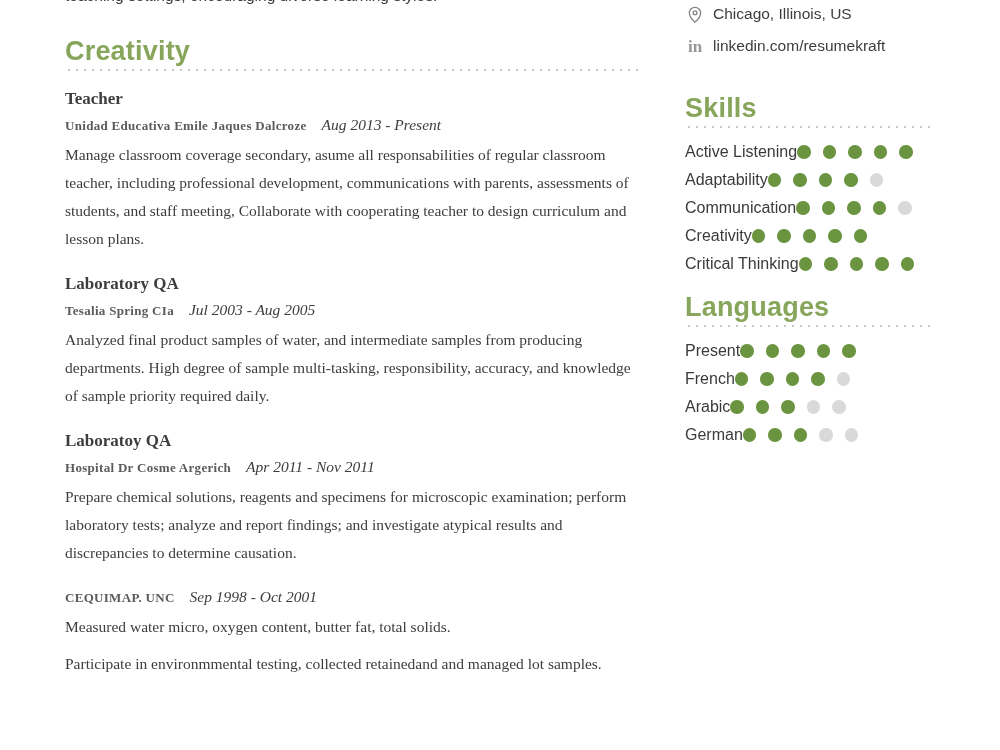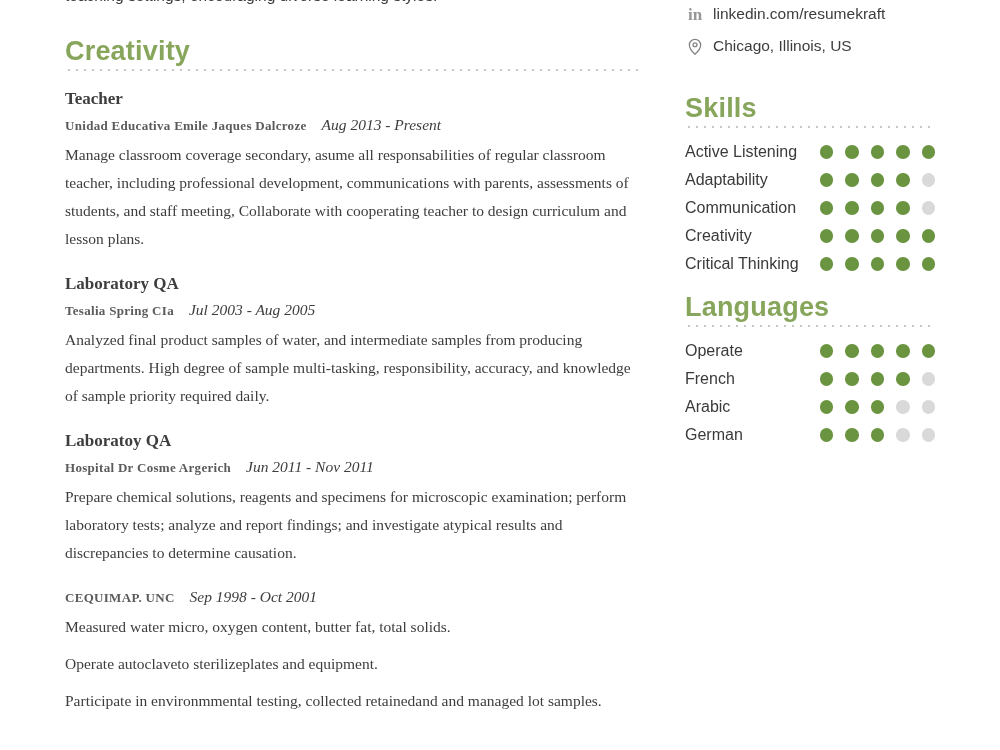--- a/index.html
+++ b/index.html
@@ -116,21 +116,20 @@
     line-height: 1;
   }
 
   .skills-section   { position: absolute; top: 93px;  left: 0; width: 250px; }
   .languages-section{ position: absolute; top: 292px; left: 0; width: 250px; }
 
   .rating-list { margin-top: 9px; }
   .rating-row {
     display: flex;
     align-items: center;
-    justify-content: space-between;
     height: 28px;
   }
   .rating-label { font-size: 16px; color: #3a3a3a; }
   .dots { display: flex; gap: 12px; flex: 0 0 auto; }
   .dot {
     width: 13.5px;
     height: 13.5px;
     border-radius: 50%;
     background: #d9d9d9;
   }
@@ -166,57 +165,56 @@
             <span class="job-company">Tesalia Spring CIa</span>
             <span class="job-dates">Jul 2003 - Aug 2005</span>
           </div>
           <p>Analyzed final product samples of water, and intermediate samples from producing departments. High degree of sample multi-tasking, responsibility, accuracy, and knowledge of sample priority required daily.</p>
         </div>
 
         <div class="job">
           <div class="job-title">Laboratoy QA</div>
           <div class="job-meta">
             <span class="job-company">Hospital Dr Cosme Argerich</span>
-            <span class="job-dates">Jun 2011 - Nov 2011</span>
+            <span class="job-dates">Apr 2011 - Nov 2011</span>
           </div>
           <p>Prepare chemical solutions, reagents and specimens for microscopic examination; perform laboratory tests; analyze and report findings; and investigate atypical results and discrepancies to determine causation.</p>
         </div>
 
         <div class="job">
           <div class="job-meta">
             <span class="job-company">CEQUIMAP. UNC</span>
             <span class="job-dates">Sep 1998 - Oct 2001</span>
           </div>
           <p>Measured water micro, oxygen content, butter fat, total solids.</p>
-          <p>Operate autoclaveto sterilizeplates and equipment.</p>
           <p>Participate in environmmental testing, collected retainedand and managed lot samples.</p>
         </div>
 
       </div>
     </div>
   </div>
 
   <div class="sidebar">
 
     <div class="contact-block">
-      <div class="contact-row">
-        <span class="contact-icon">
-          <span class="linkedin-glyph">in</span>
-        </span>
-        <a href="#" class="contact-text">linkedin.com/resumekraft</a>
-      </div>
       <div class="contact-row">
         <span class="contact-icon">
           <svg width="18" height="20" viewBox="0 0 24 26" fill="none" stroke="#828282" stroke-width="1.7" stroke-linejoin="round">
             <path d="M12 24s-7.5-6.6-7.5-12.3A7.5 7.5 0 0 1 19.5 11.7C19.5 17.4 12 24 12 24z"></path>
             <circle cx="12" cy="11.3" r="2.6"></circle>
           </svg>
         </span>
         <span class="contact-text">Chicago, Illinois, US</span>
       </div>
+      <div class="contact-row">
+        <span class="contact-icon">
+          <span class="linkedin-glyph">in</span>
+        </span>
+        <a href="#" class="contact-text">linkedin.com/resumekraft</a>
+      </div>
     </div>
 
     <div class="skills-section">
       <div class="section-heading">Skills</div>
       <div class="dotted-rule"></div>
       <div class="rating-list">
         <div class="rating-row">
           <span class="rating-label">Active Listening</span>
           <span class="dots">
               <span class="dot filled"></span>
@@ -267,21 +265,21 @@
             </span>
         </div>
       </div>
     </div>
 
     <div class="languages-section">
       <div class="section-heading">Languages</div>
       <div class="dotted-rule"></div>
       <div class="rating-list">
         <div class="rating-row">
-          <span class="rating-label">Operate</span>
+          <span class="rating-label">Present</span>
           <span class="dots">
               <span class="dot filled"></span>
               <span class="dot filled"></span>
               <span class="dot filled"></span>
               <span class="dot filled"></span>
               <span class="dot filled"></span>
             </span>
         </div>
         <div class="rating-row">
           <span class="rating-label">French</span>

